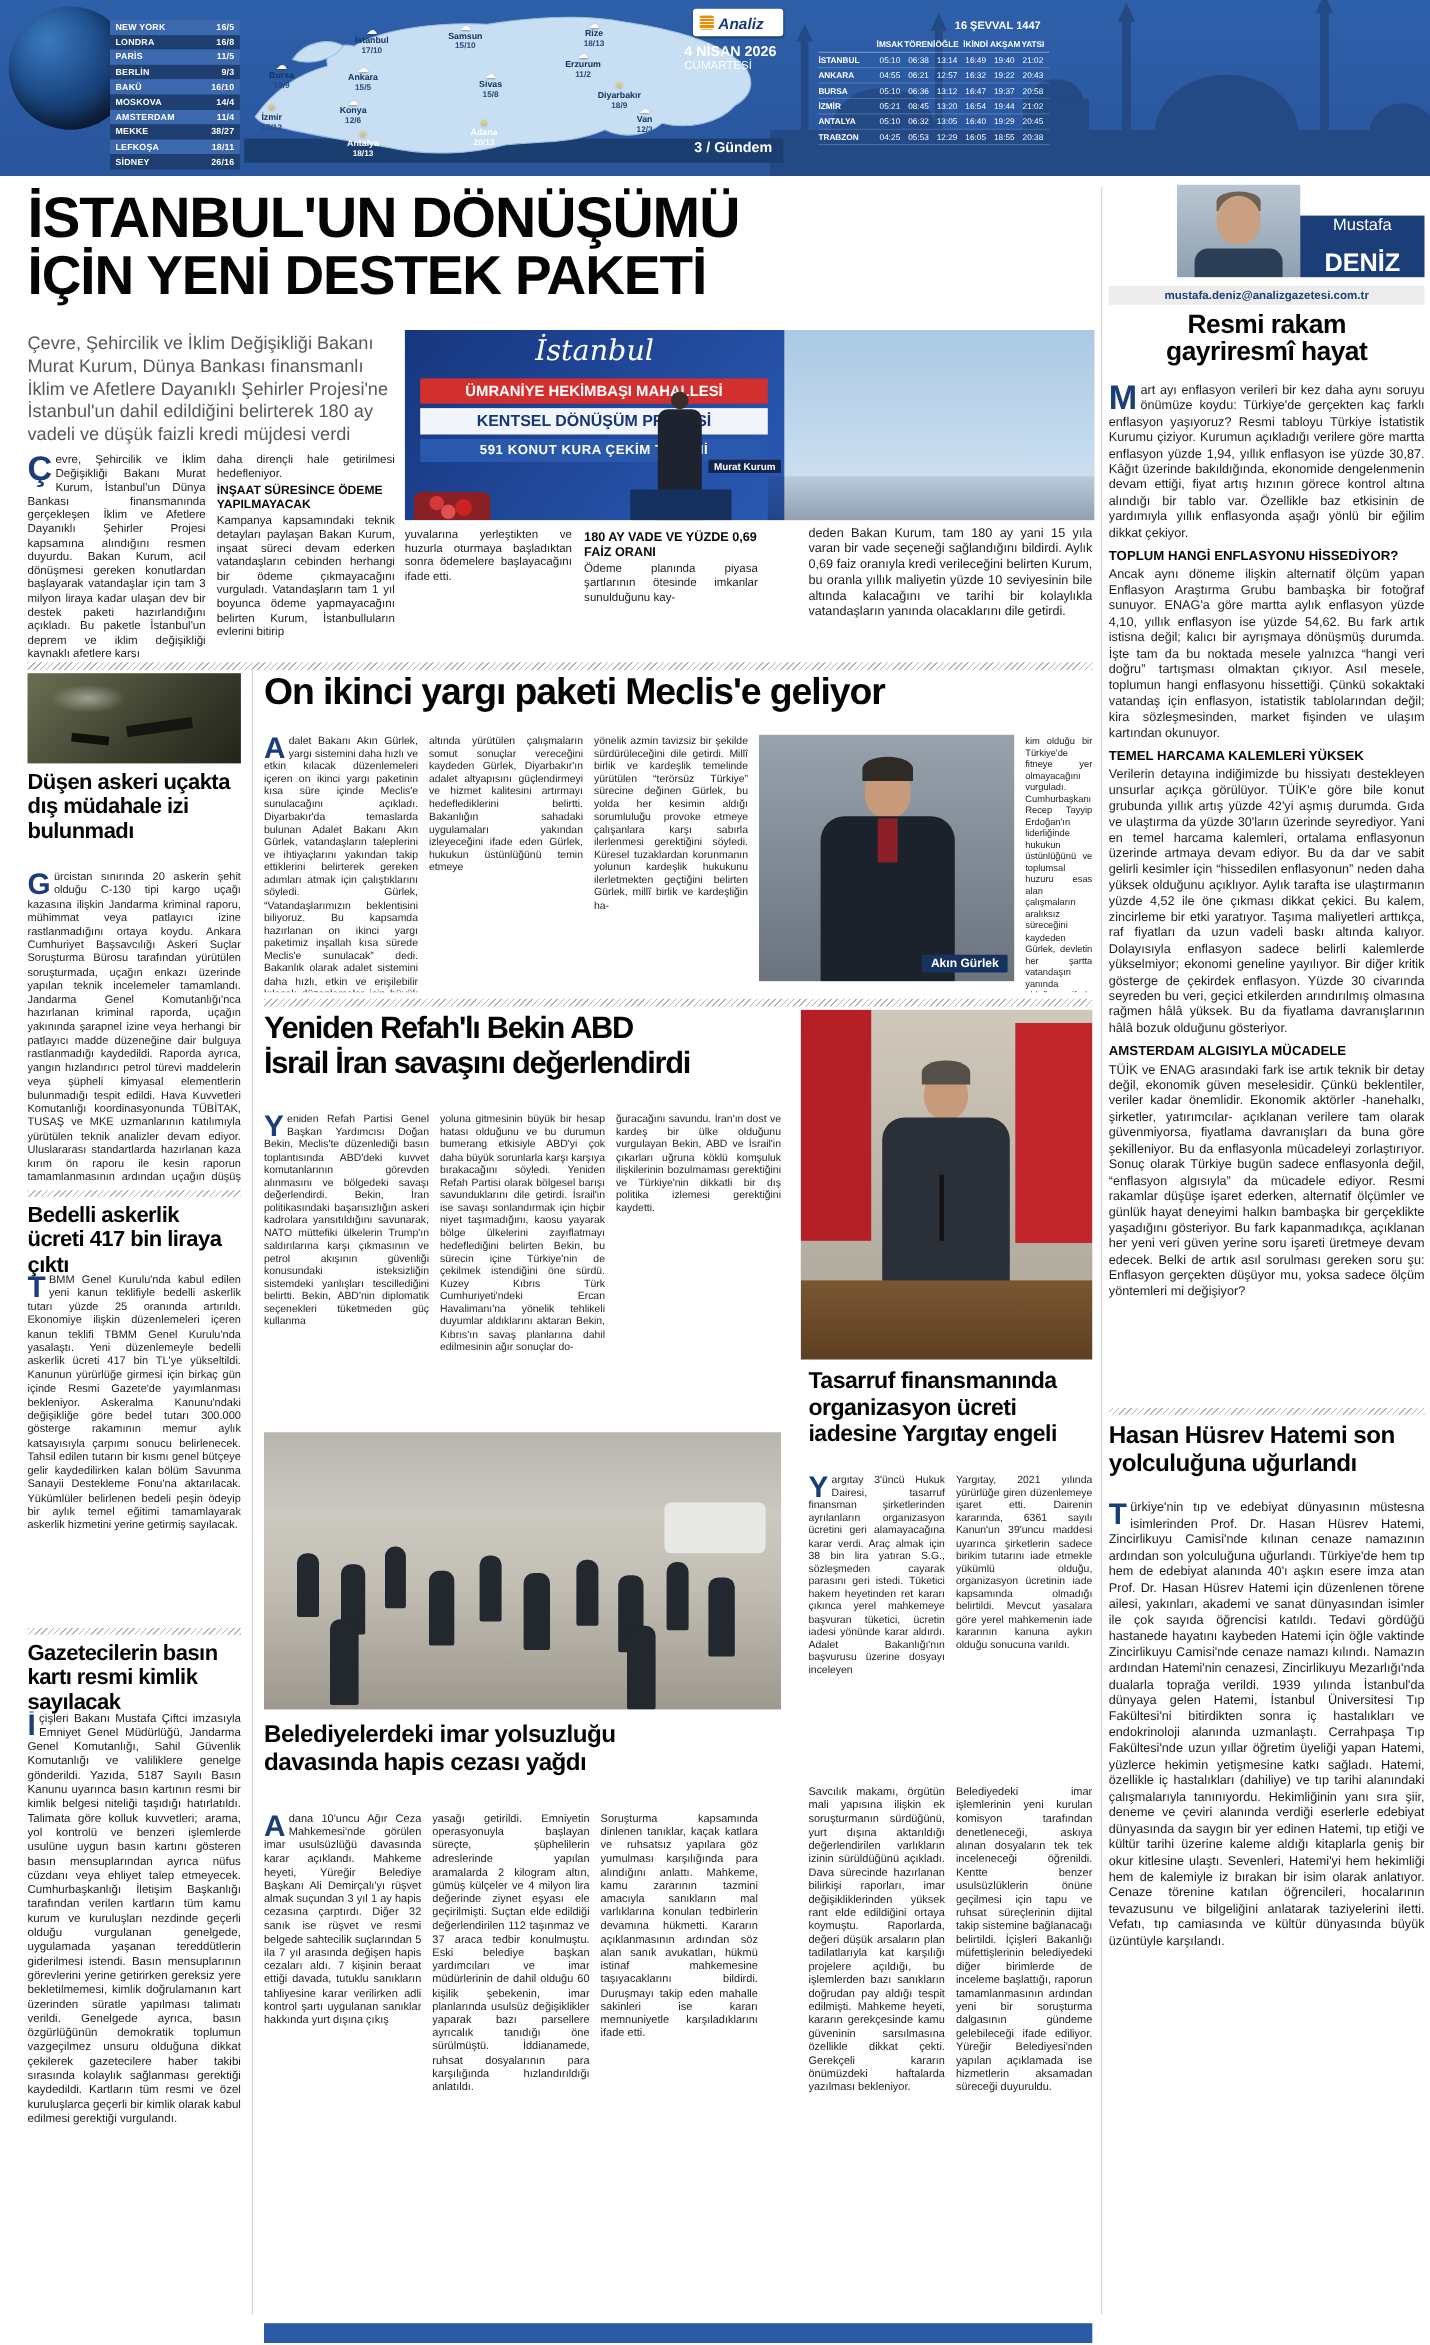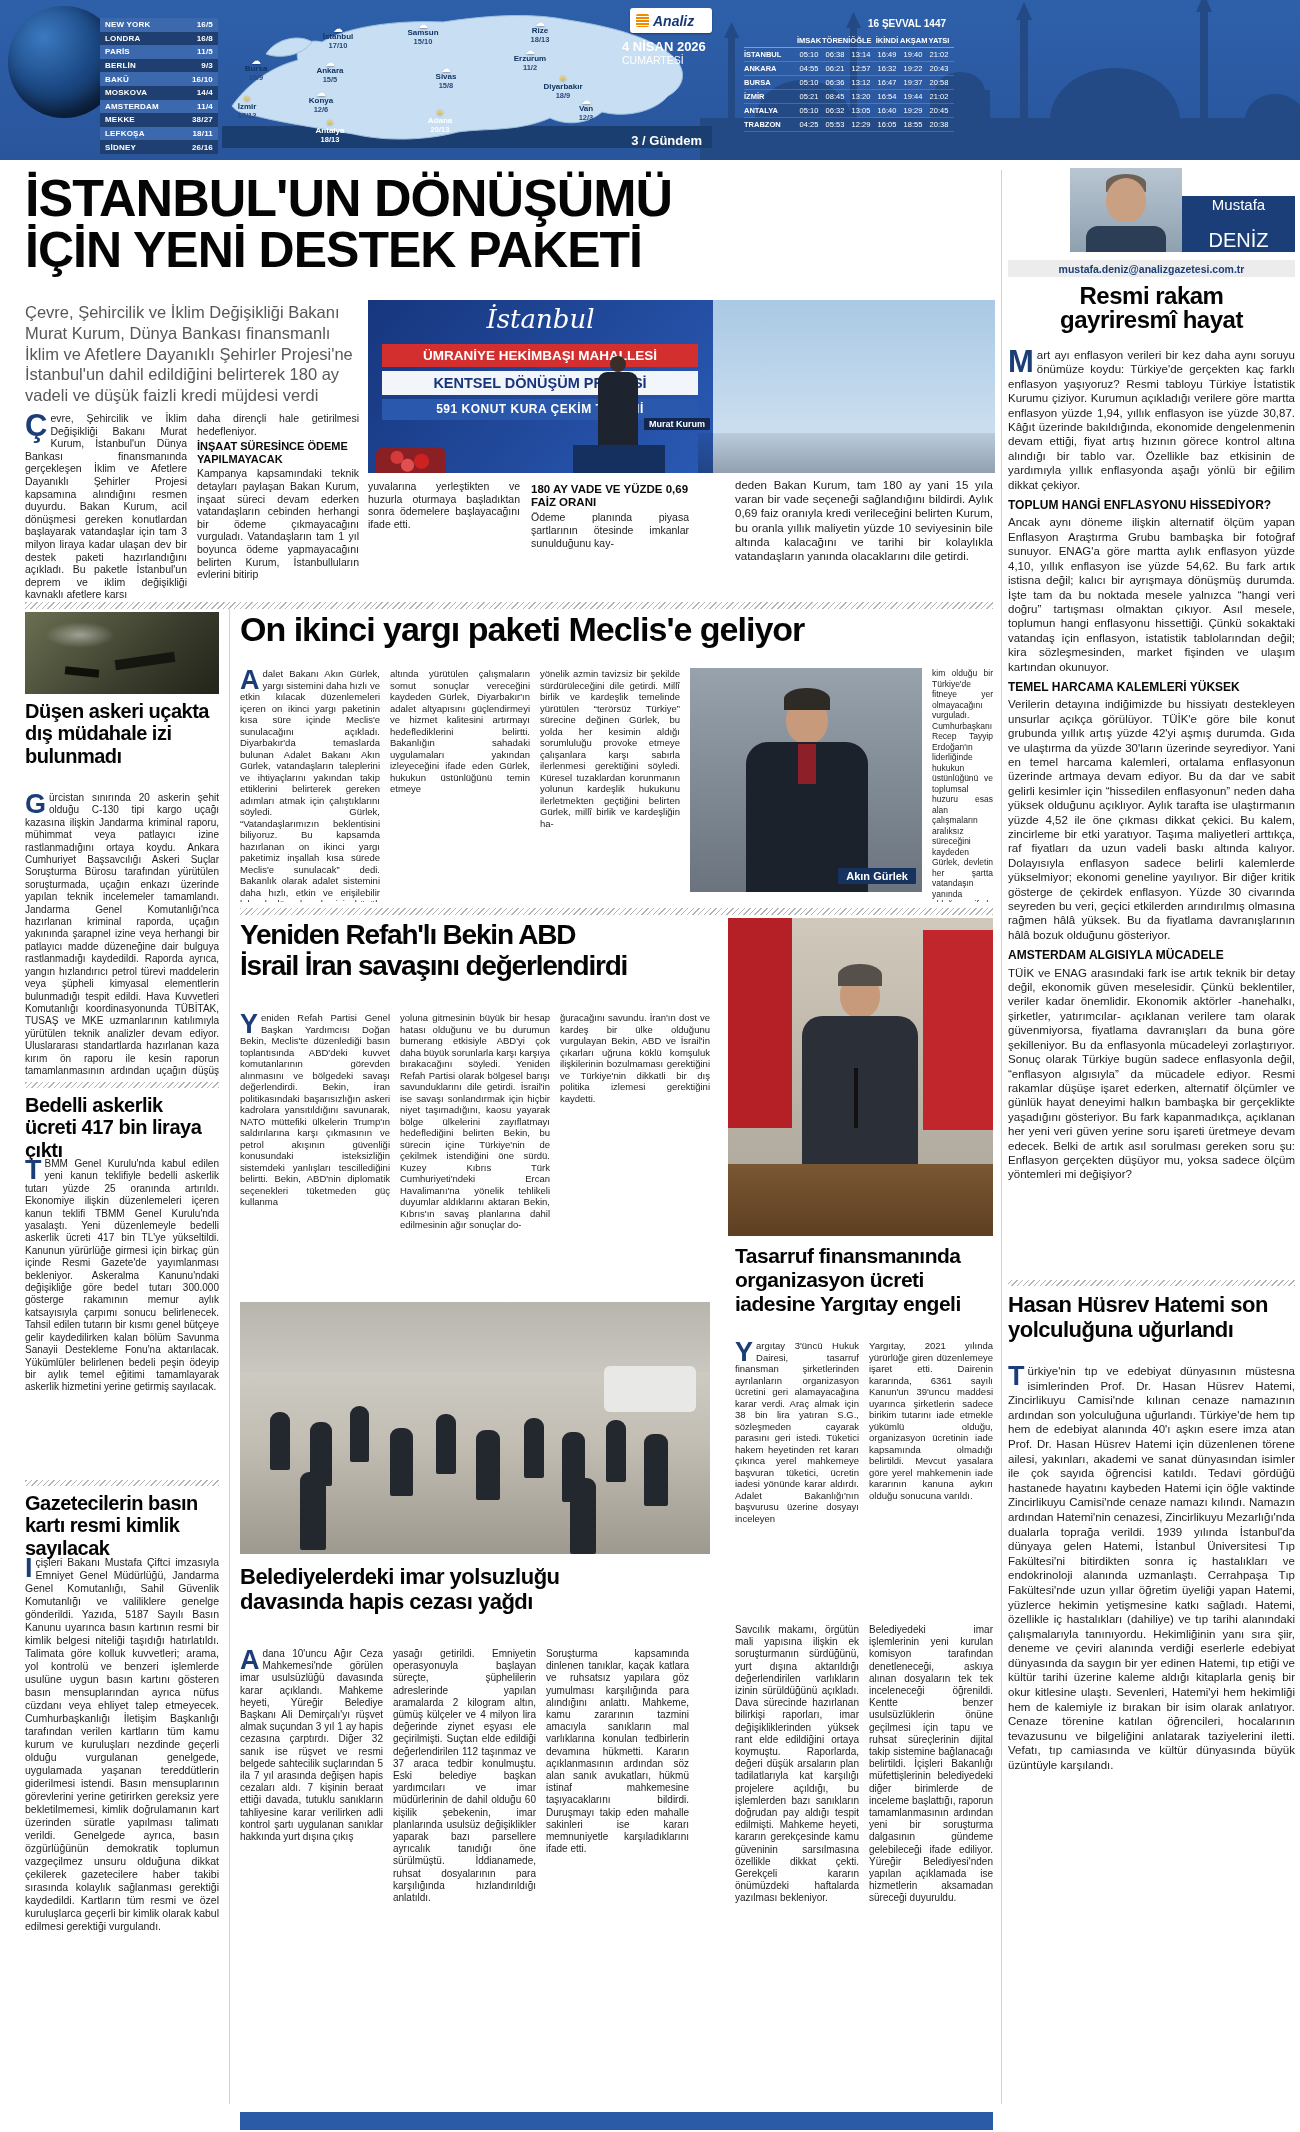--- a/index.html
+++ b/index.html
@@ -11,21 +11,21 @@
             background:linear-gradient(180deg,#2e60aa,#29559c);overflow:hidden}
   .globe{position:absolute;left:8px;top:6px;width:112px;height:112px;border-radius:50%;
          background:radial-gradient(circle at 32% 28%,#3b79c0 0%,#1c4a86 45%,#0b2142 100%);
          box-shadow:inset -8px -10px 18px rgba(0,0,0,.5)}
   .wlist{position:absolute;left:100px;top:18px;width:118px;z-index:4}
   .wrow{display:flex;justify-content:space-between;align-items:center;height:13.6px;
         padding:0 5px;color:#fff;font-size:8px;font-weight:bold;letter-spacing:.2px}
   .wrow:nth-child(odd){background:#3c69ad}
   .wrow:nth-child(even){background:#1e3f70}
   .gundem{position:absolute;left:222px;top:126px;width:490px;height:22px;background:#1b3e70;
-          color:#fff;display:flex;align-items:flex-end;justify-content:flex-end;
+          color:#fff;display:flex;align-items:flex-start;justify-content:flex-end;
           padding-right:10px;font-weight:bold;font-size:13px;z-index:2;box-sizing:border-box}
   .mapwrap{position:absolute;left:218px;top:2px;width:494px;height:146px;z-index:3}
   .mcity{position:absolute;width:58px;text-align:center;z-index:3}
   .mico{display:block;font-size:10px;color:#fff;line-height:9px;text-shadow:0 1px 2px rgba(0,0,0,.35)}
   .mico.sun{color:#f7c948}
   .mname{display:block;font-size:8px;font-weight:bold;color:#123463;line-height:8.5px}
   .mtemp{display:block;font-size:7.5px;font-weight:bold;color:#2a4a7d;line-height:8.5px}
   .ondark .mname,.ondark .mtemp{color:#fff}
   .logo{position:absolute;left:630px;top:8px;width:82px;height:25px;background:#fff;border-radius:3px;
         display:flex;align-items:center;gap:4px;padding:0 6px;box-sizing:border-box;
@@ -446,21 +446,21 @@
     <p>Belediyedeki imar işlemlerinin yeni kurulan komisyon tarafından denetleneceği, askıya alınan dosyaların tek tek inceleneceği öğrenildi. Kentte benzer usulsüzlüklerin önüne geçilmesi için tapu ve ruhsat süreçlerinin dijital takip sistemine bağlanacağı belirtildi. İçişleri Bakanlığı müfettişlerinin belediyedeki diğer birimlerde de inceleme başlattığı, raporun tamamlanmasının ardından yeni bir soruşturma dalgasının gündeme gelebileceği ifade ediliyor. Yüreğir Belediyesi'nden yapılan açıklamada ise hizmetlerin aksamadan süreceği duyuruldu.</p>
   </div>
 
   <div class="ph" style="left:1070px;top:168px;width:112px;height:84px;background:linear-gradient(180deg,#b9c6d2,#8fa0b0)">
     <div style="position:absolute;left:36px;top:6px;width:40px;height:18px;border-radius:50% 50% 0 0;background:#6e6257"></div>
     <div style="position:absolute;left:36px;top:10px;width:40px;height:44px;border-radius:50% 50% 45% 45%;background:#caa083"></div>
     <div style="position:absolute;left:16px;bottom:0;width:80px;height:26px;border-radius:12px 12px 0 0;background:#2c3e55"></div>
   </div>
   <div class="namebox" style="left:1182px;top:196px;width:113px;height:56px">
     <span style="font-size:15px">Mustafa</span>
-    <span style="font-size:20px;font-weight:normal">DENİZ</span>
+    <span style="font-size:23px;font-weight:bold">DENİZ</span>
   </div>
   <div class="abs" style="left:1008px;top:260px;width:287px;height:17px;background:#ececec;display:flex;align-items:center;justify-content:center;font-size:10.5px;font-weight:bold;color:#1b3e79">mustafa.deniz@analizgazetesi.com.tr</div>
   <div class="abs hl" style="left:1008px;top:284px;width:287px;font-size:24px;text-align:center;letter-spacing:-0.5px">
     <div>Resmi rakam</div>
     <div>gayriresmî hayat</div>
   </div>
   <div class="abs bd bd-col" style="left:1008px;top:348px;width:287px;height:926px">
     <p><span class="dc dc-big">M</span><span>art ayı enflasyon verileri bir kez daha aynı soruyu önümüze koydu: Türkiye'de gerçekten kaç farklı enflasyon yaşıyoruz? Resmi tabloyu Türkiye İstatistik Kurumu çiziyor. Kurumun açıkladığı verilere göre martta enflasyon yüzde 1,94, yıllık enflasyon ise yüzde 30,87. Kâğıt üzerinde bakıldığında, ekonomide dengelenmenin devam ettiği, fiyat artış hızının görece kontrol altına alındığı bir tablo var. Özellikle baz etkisinin de yardımıyla yıllık enflasyonda aşağı yönlü bir eğilim dikkat çekiyor.</span></p>
     <h4 class="csub">TOPLUM HANGİ ENFLASYONU HİSSEDİYOR?</h4>
     <p>Ancak aynı döneme ilişkin alternatif ölçüm yapan Enflasyon Araştırma Grubu bambaşka bir fotoğraf sunuyor. ENAG'a göre martta aylık enflasyon yüzde 4,10, yıllık enflasyon ise yüzde 54,62. Bu fark artık istisna değil; kalıcı bir ayrışmaya dönüşmüş durumda. İşte tam da bu noktada mesele yalnızca “hangi veri doğru” tartışması olmaktan çıkıyor. Asıl mesele, toplumun hangi enflasyonu hissettiği. Çünkü sokaktaki vatandaş için enflasyon, istatistik tablolarından değil; kira sözleşmesinden, market fişinden ve ulaşım kartından okunuyor.</p>

